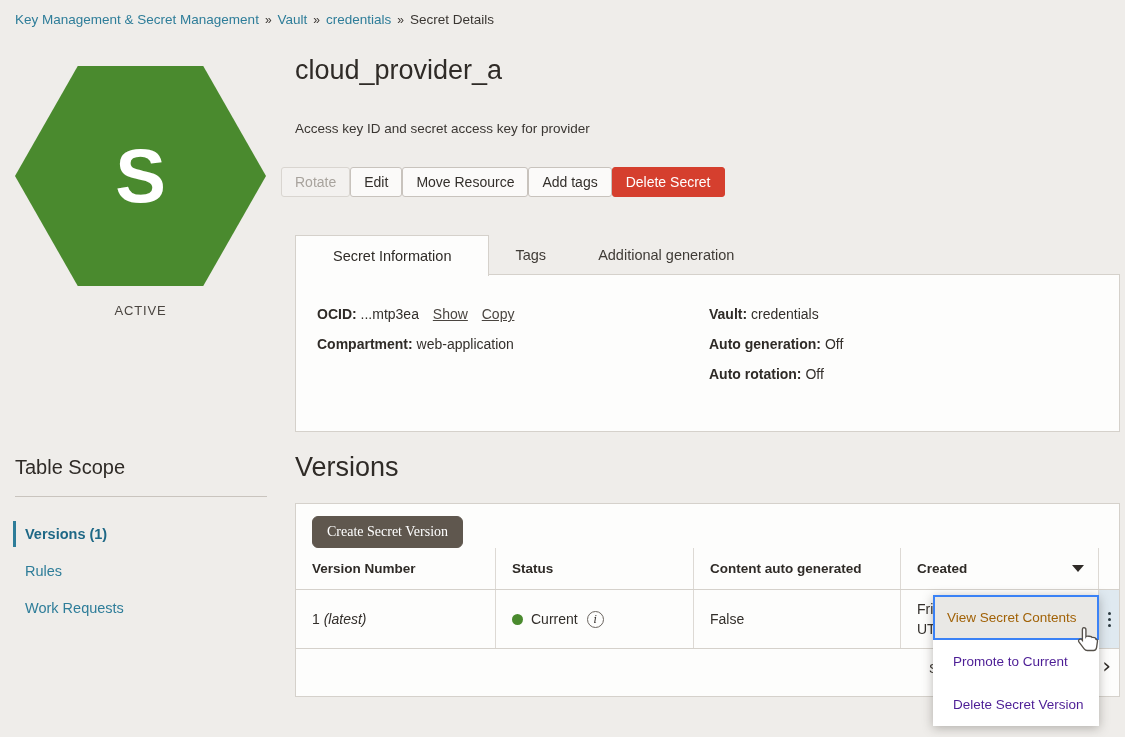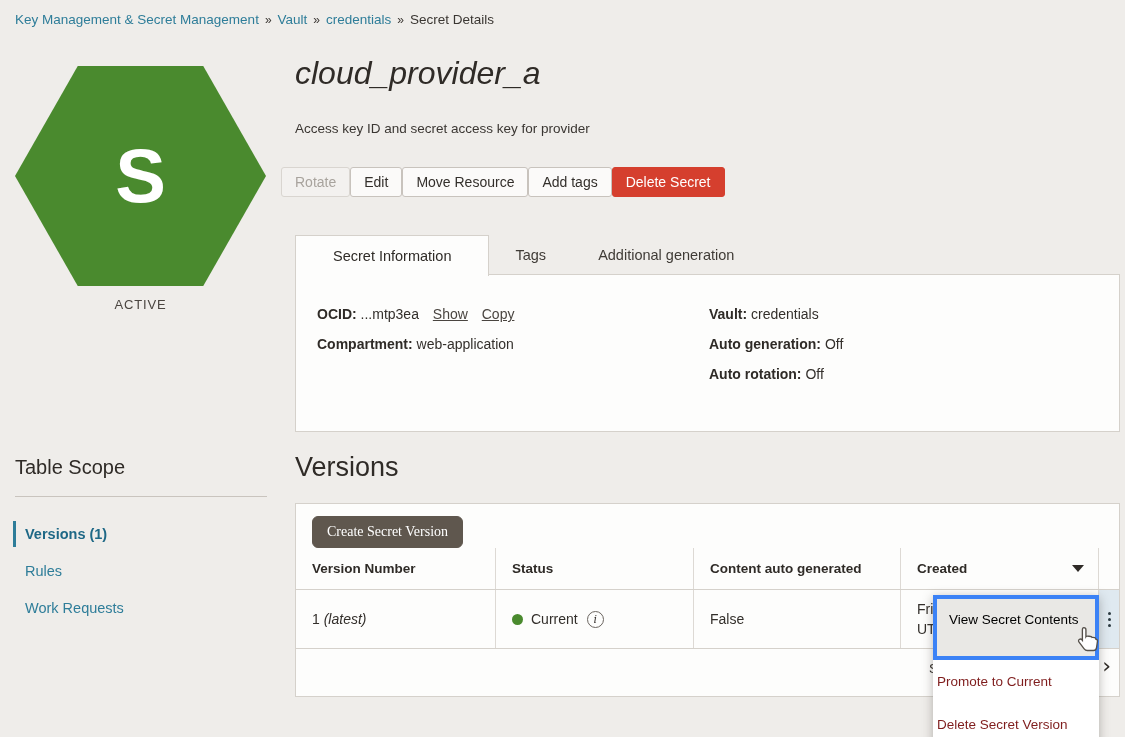--- a/index.html
+++ b/index.html
@@ -20,24 +20,24 @@
   .breadcrumb .current { color:#3a3632; }
 
   
   .hexwrap { left:15px; top:66px; width:251px; }
   .hexagon {
     width:251px; height:220px; background:#4a8a2e;
     clip-path:polygon(0% 50%, 25% 0%, 75% 0%, 100% 50%, 75% 100%, 25% 100%);
     display:flex; align-items:center; justify-content:center;
   }
   .hexagon .initial { color:#fff; font-size:76px; font-weight:bold; line-height:1; }
-  .hex-status { width:251px; text-align:center; margin-top:11px; font-size:13px; color:#4a4540; letter-spacing:0.8px; }
-
-  
-  .page-title { left:295px; top:55px; font-size:32px; color:#2f2b27;font-style:italic; }
+  .hex-status { width:251px; text-align:center; margin-top:17px; font-size:13px; color:#4a4540; letter-spacing:0.8px; }
+
+  
+  .page-title { left:295px; top:55px; font-size:27px; color:#2f2b27; }
   .page-desc { left:295px; top:121px; font-size:13.5px; color:#3a3632; }
 
   .btn-row { left:281px; top:167px; display:flex; }
   .btn {
     font-family:"Liberation Sans", sans-serif;
     font-size:14px; padding:6px 13px; border-radius:3px;
     background:#fbfaf9; border:1px solid #c8c3bd; color:#332f2b; cursor:pointer;
   }
   .btn.disabled { color:#a8a39d; background:#f3f1ef; border-color:#d9d5d0; cursor:default; }
   .btn.danger { background:#d53f2e; border-color:#d53f2e; color:#fff; }
@@ -113,23 +113,23 @@
 
   .vfoot { height:40px; position:relative; font-size:13.5px; }
   .foot-text { position:absolute; left:633px; top:12px; color:#2f2b27; }
   .foot-next { position:absolute; right:8px; top:4px; font-size:22px; color:#2f2b27; cursor:pointer; font-family:"DejaVu Sans", sans-serif; }
 
   
   .ctx-menu {
     left:933px; top:595px; width:166px; z-index:10;
     background:#fff; box-shadow:0 2px 10px rgba(60,55,50,0.35);
   }
-  .ctx-item { font-size:13.5px; color:#7f1d1d; padding:14px 0 14px 4px; cursor:pointer; }
+  .ctx-item { font-size:13.5px; color:#4c1d95; padding:14px 0 14px 20px; cursor:pointer; }
   .ctx-item.focused {
-    background:#e9e8e5; border:4px solid #3b82f6; color:#000000; padding:13px 0 29px 12px;
+    background:#e9e8e5; border:2px solid #3b82f6; color:#a16207; padding:13px 0 13px 12px;
   }
   .cursor { left:1076px; top:626px; z-index:11; pointer-events:none; }
 </style>
 </head>
 <body>
 
 <nav class="abs breadcrumb">
   <a>Key Management &amp; Secret Management</a>
   <span class="sep">»</span>
   <a>Vault</a>

